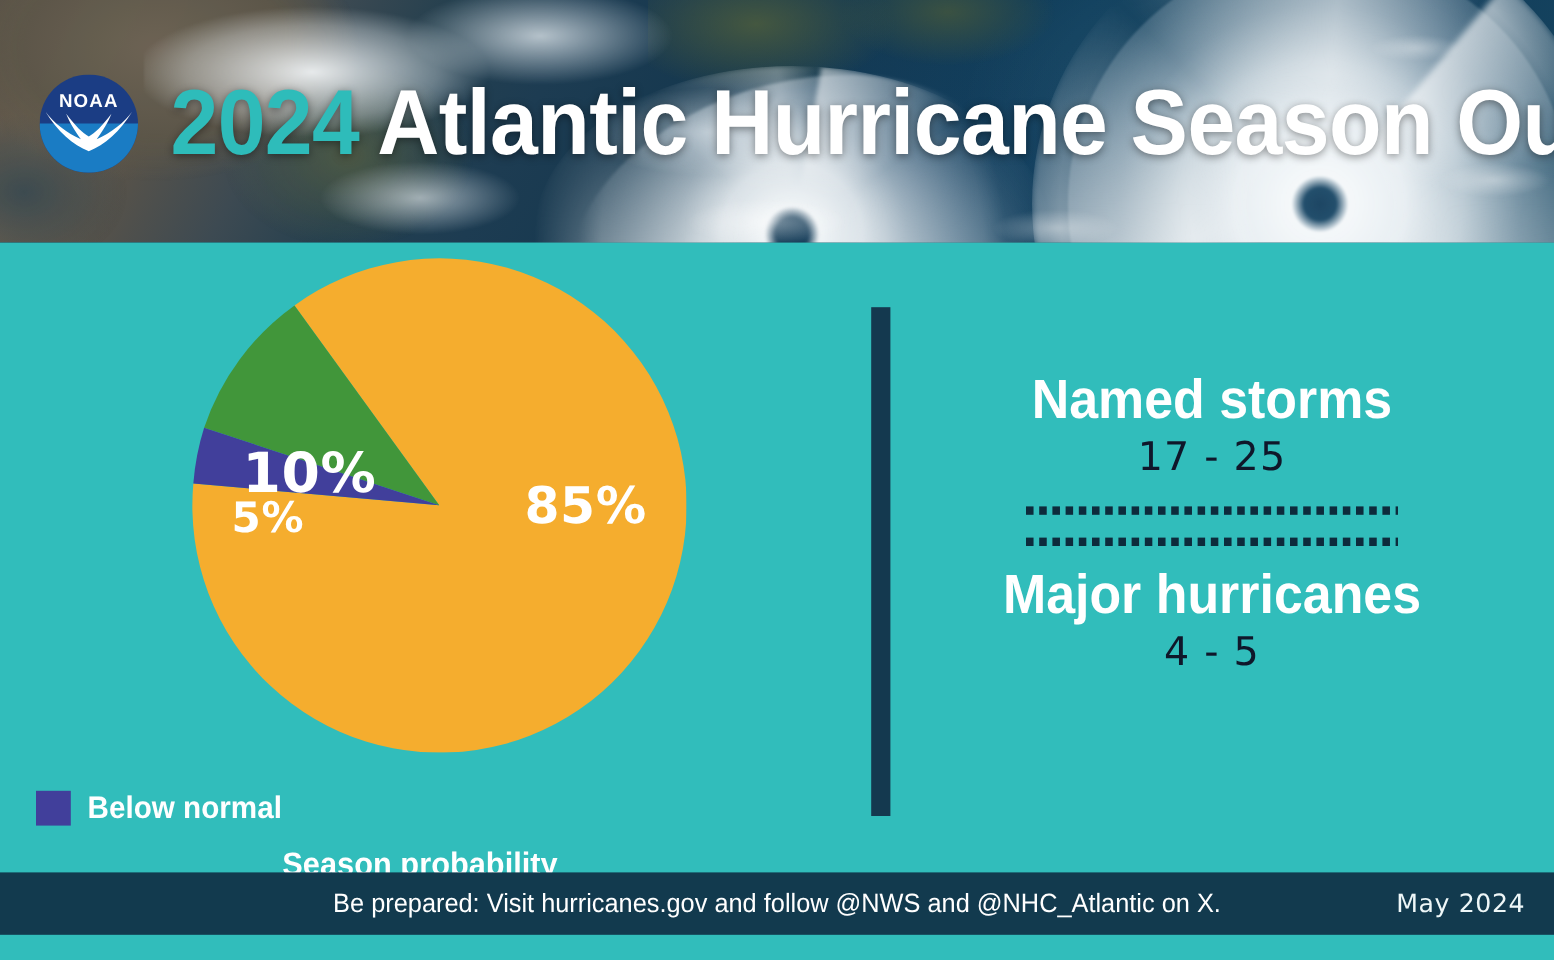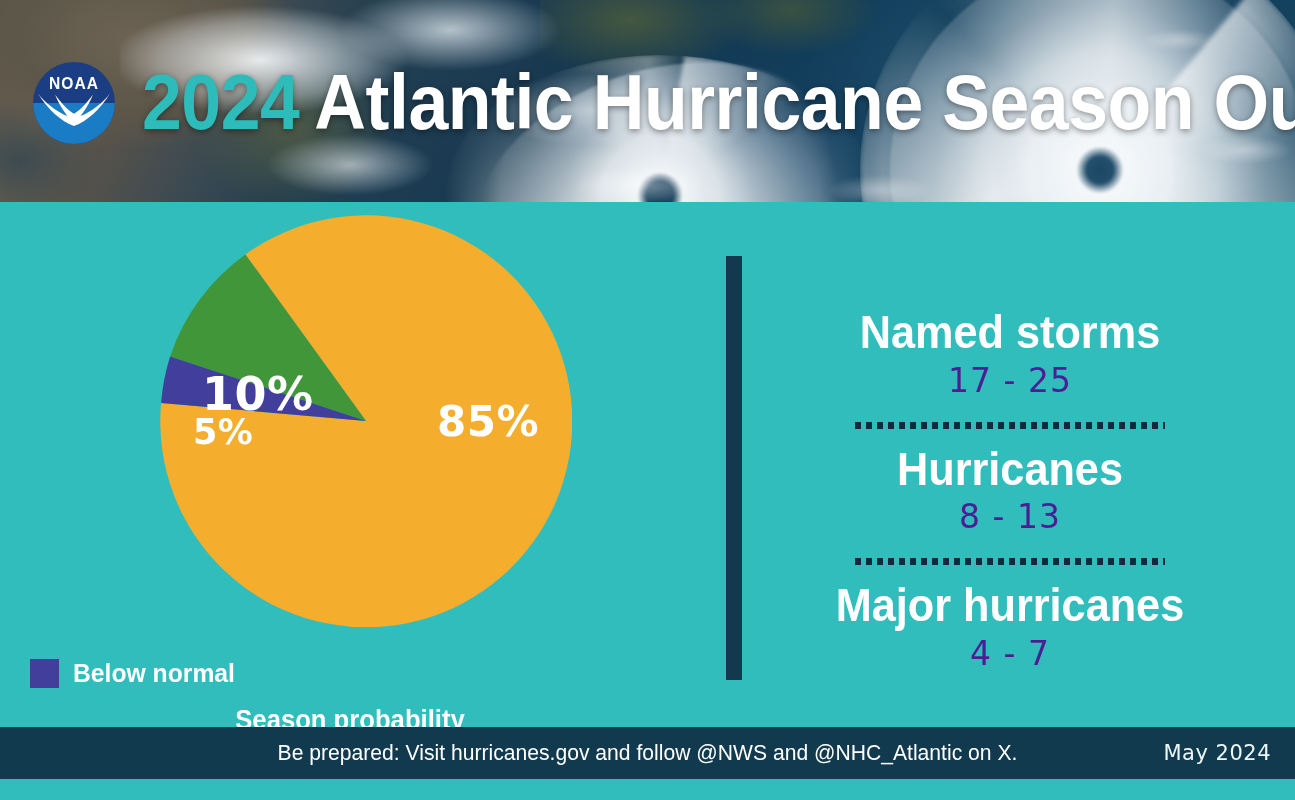--- a/index.html
+++ b/index.html
@@ -242,21 +242,21 @@
     color: #ffffff;
     font-family: "Liberation Sans Narrow", "Liberation Sans", sans-serif;
     font-weight: bold;
     font-size: 46px;
     line-height: 1.06;
     transform: scaleX(0.94);
     letter-spacing: 0px;
     white-space: nowrap;
   }
   .stat-range {
-    color: #4c1d95;
+    color: #0f172a;
     font-family: "DejaVu Sans", "Liberation Sans", sans-serif;
     font-weight: normal;
     font-size: 33px;
     line-height: 1.3;
     margin-top: 3px;
     letter-spacing: 1px;
   }
   .stat-sep {
     width: 310px;
     height: 7px;
@@ -355,28 +355,24 @@
   <div class="season-prob">Season probability</div>
 
   <div class="v-divider"></div>
 
   <div class="stats">
     <div class="stat-block">
       <div class="stat-name">Named storms</div>
       <div class="stat-range">17 - 25</div>
     </div>
     <div class="stat-sep"></div>
-    <div class="stat-block">
-      <div class="stat-name">Hurricanes</div>
-      <div class="stat-range">8 - 13</div>
-    </div>
     <div class="stat-sep"></div>
     <div class="stat-block">
       <div class="stat-name">Major hurricanes</div>
-      <div class="stat-range">4 - 7</div>
+      <div class="stat-range">4 - 5</div>
     </div>
   </div>
 
   <div class="footer">
     <div class="footer-text">Be prepared: Visit hurricanes.gov and follow @NWS and @NHC_Atlantic on X.</div>
     <div class="footer-date">May 2024</div>
   </div>
 
 </div>
 

